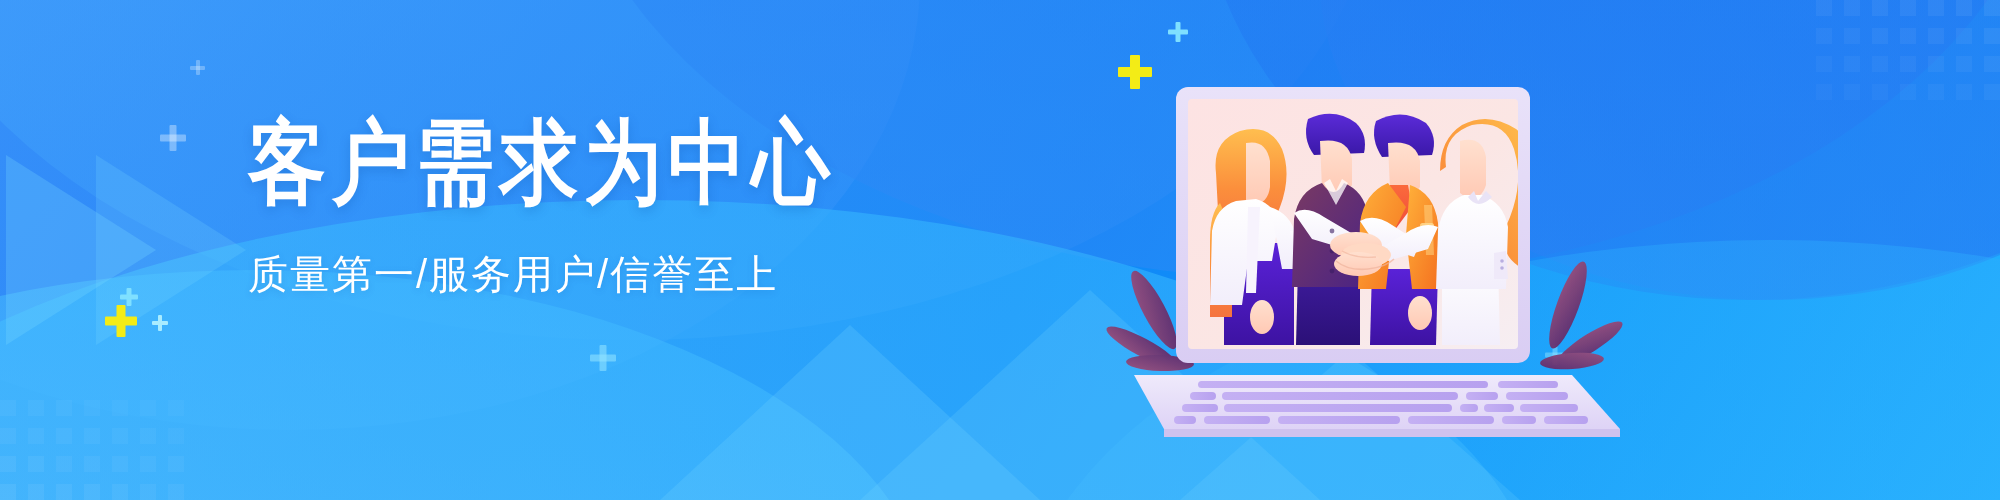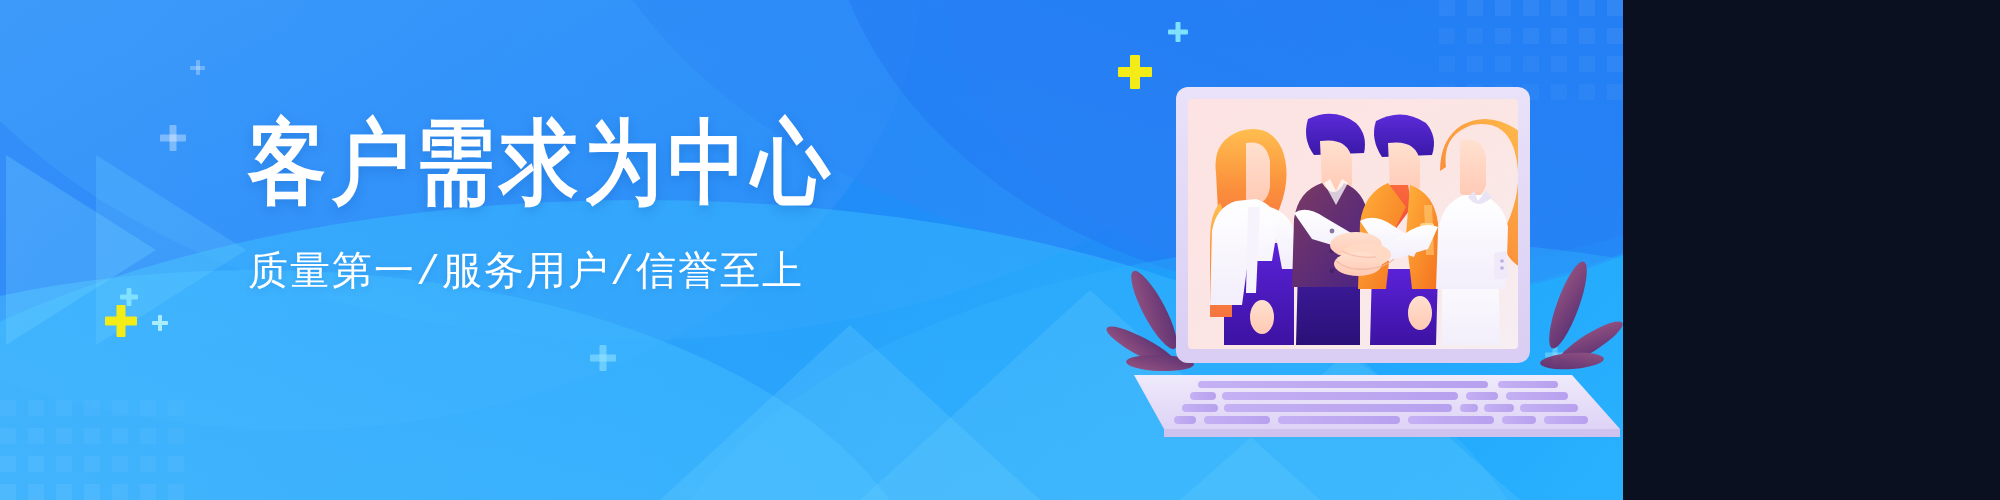--- a/index.html
+++ b/index.html
@@ -2,21 +2,21 @@
 <html><head>
 <meta charset="utf-8">
 <style>
   html, body {
     margin: 0;
     padding: 0;
     background: #0b1020;
   }
   #banner {
     position: relative;
-    width: 1623px;
+    width: 2000px;
     height: 500px;
     overflow: hidden;
     font-family: "Liberation Sans", "DejaVu Sans", sans-serif;
     background: linear-gradient(118deg, #2f86f6 0%, #1a7ef5 26%, #0f85f7 52%, #14a0fb 78%, #22b2ff 100%);
   }
 
   
   .bg-layer { position: absolute; pointer-events: none; }
 
   .blob-a {
@@ -134,21 +134,21 @@
     color: #ffffff;
     letter-spacing: 6px;
     white-space: nowrap;
     text-shadow: 0 3px 10px rgba(10, 70, 160, .22);
     transform: scaleY(1.18);
     transform-origin: left top;
   }
   #subhead {
     margin: 0;
     padding-top: 48px;
-    font-family: Liberation Mono, monospace;
+    font-family: Liberation Sans, sans-serif;
     font-size: 40px;
     line-height: 52px;
     font-weight: 500;
     color: #ffffff;
     letter-spacing: 2px;
     white-space: nowrap;
     text-shadow: 0 2px 7px rgba(10, 70, 160, .18);
   }
 
   

